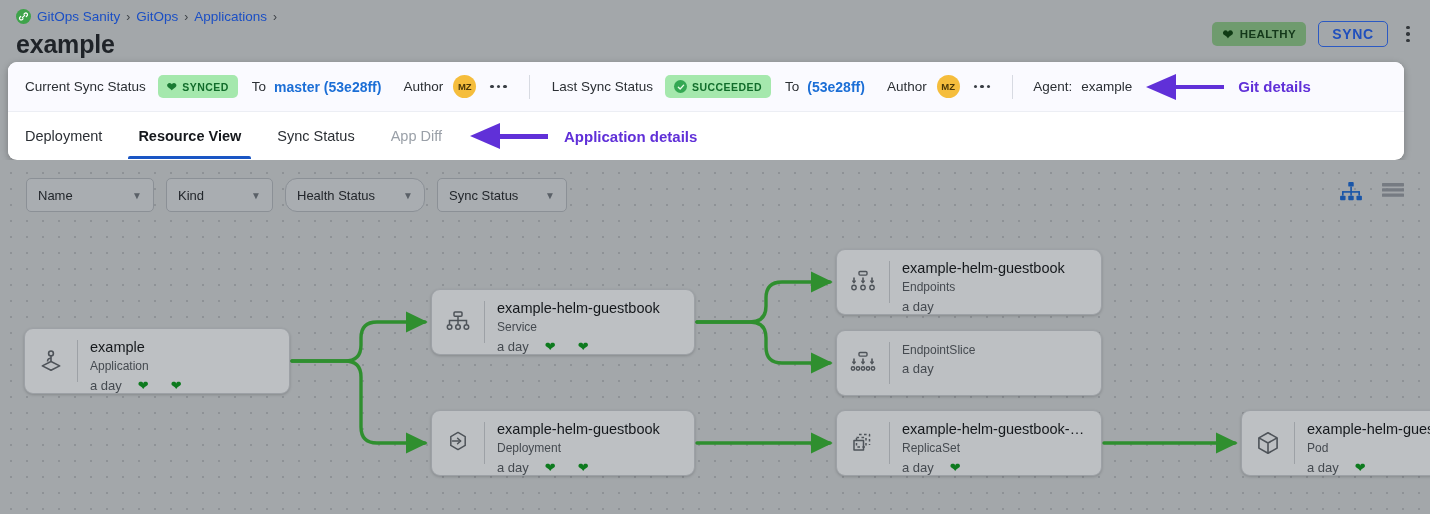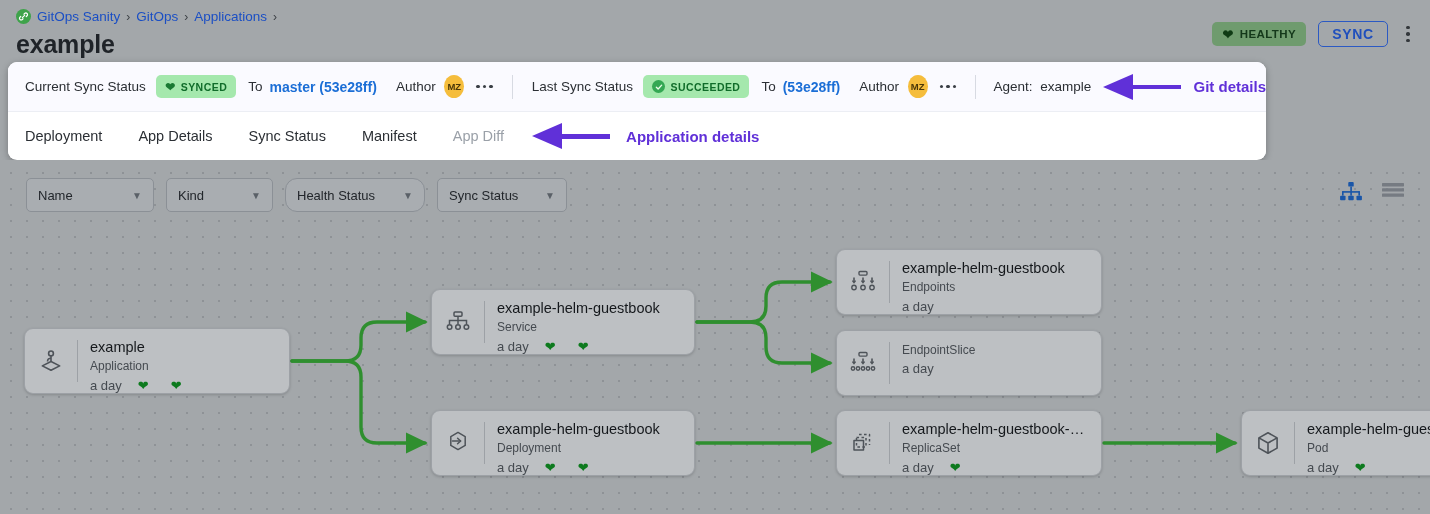--- a/index.html
+++ b/index.html
@@ -30,21 +30,21 @@
   .badge-healthy .hrt { color:#0f3b14; font-size:13px; line-height:1; }
   .btn-sync { height:26px; min-width:70px; border:1.5px solid #2b59c3; border-radius:5px;
               background:transparent; color:#1f4fbd; font-size:14px; font-weight:600;
               letter-spacing:.6px; display:flex; align-items:center; justify-content:center;
               padding:0 12px; cursor:pointer; }
   .kebab { width:16px; height:24px; display:flex; flex-direction:column; align-items:center;
            justify-content:center; gap:3px; cursor:pointer; }
   .kebab i { width:3.5px; height:3.5px; border-radius:50%; background:#33373b; display:block; }
 
   
-  .card { position:absolute; left:8px; top:62px; width:1258px; height:98px;
+  .card { position:absolute; left:8px; top:62px; width:1396px; height:98px;
           background:#ffffff; border-radius:9px; box-shadow:0 2px 7px rgba(0,0,0,.28); overflow:hidden; }
   .sync-row { position:relative; height:50px; background:#fafaff; border-bottom:1px solid #eceef4;
               display:flex; align-items:center; padding:0 0 0 17px; gap:0; }
   .lbl { font-size:13.5px; color:#2b2f34; white-space:nowrap; }
   .pill { border-radius:5px; height:23px; display:flex; align-items:center; gap:5px;
           padding:0 9px; background:#a5e8ad; color:#106c2a; font-size:10.5px;
           font-weight:700; letter-spacing:.45px; white-space:nowrap; }
   .pill .ic { font-size:12px; line-height:1; color:#1a7a33; }
   .pill .ico-circle { width:13px; height:13px; border-radius:50%; background:#34a853;
                       display:inline-flex; align-items:center; justify-content:center; }
@@ -215,23 +215,22 @@
       <span class="arrow-left">
         <span class="head"></span>
           <span class="shaft"></span>
       </span>
       <span style="width:14px"></span>
       <span class="annot">Git details</span>
     </div>
 
     <div class="tabs">
       <div class="tab">Deployment</div>
-      <div class="tab">App Details</div>
+      <div class="tab active">Resource View</div>
       <div class="tab">Sync Status</div>
-      <div class="tab">Manifest</div>
       <div class="tab disabled">App Diff</div>
       <div class="annot-wrap">
         <span class="arrow-left">
           <span class="head"></span>
             <span class="shaft"></span>
         </span>
         <span class="annot">Application details</span>
       </div>
     </div>
   </div>

